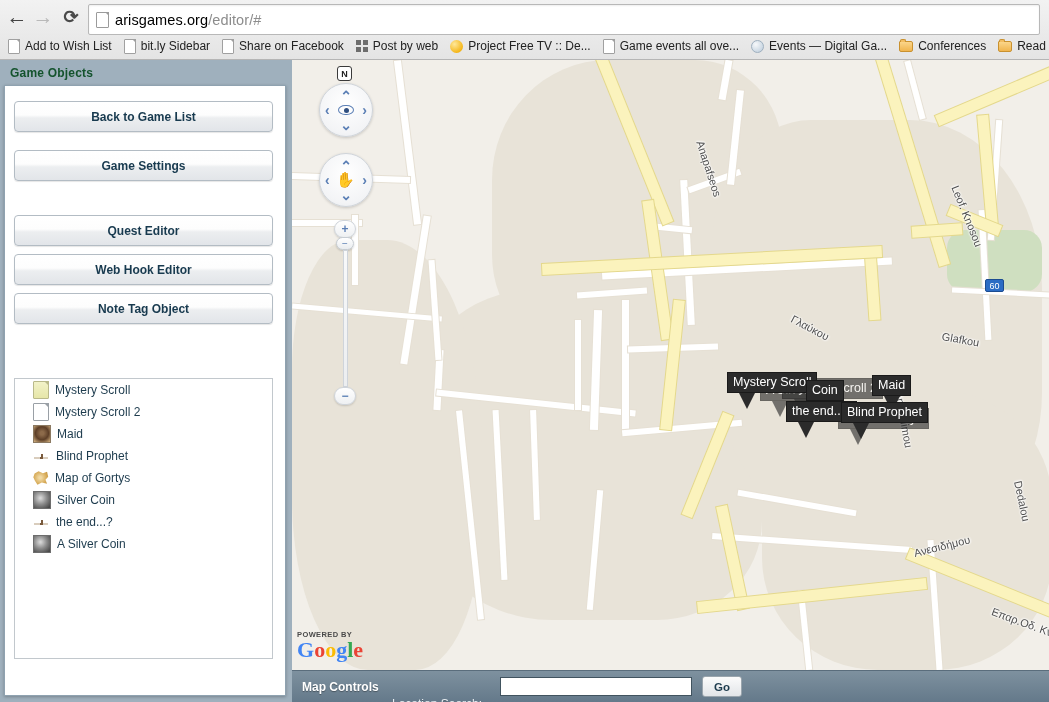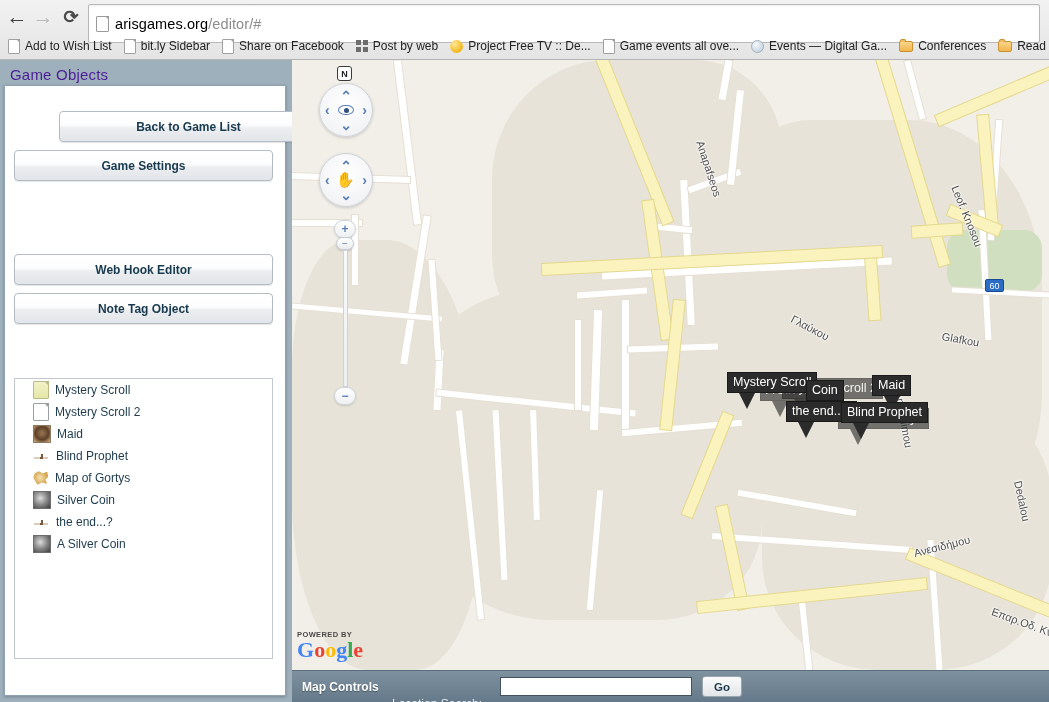--- a/index.html
+++ b/index.html
@@ -19,21 +19,21 @@
   #nav-bar{position:absolute;left:0;top:0;width:1049px;height:33px;}
   .nav-btn{
     position:absolute;top:4px;width:26px;height:25px;
     display:flex;align-items:center;justify-content:center;
     font-size:19px;color:#6f6f6f;
   }
   #back-button{left:4px;color:#444;font-size:21px;}
   #forward-button{left:30px;color:#b9b9b9;font-size:21px;}
   #reload-button{left:58px;color:#4a4a4a;font-size:18px;font-weight:bold;}
   #url-bar{
-    position:absolute;left:88px;top:4px;width:952px;height:39px;
+    position:absolute;left:88px;top:4px;width:952px;height:31px;
     background:#fff;border:1px solid #b8b8b8;border-radius:2px;
     box-sizing:border-box;display:flex;align-items:center;
     box-shadow:inset 0 1px 2px rgba(0,0,0,.07);
   }
   #page-icon{
     width:11px;height:14px;margin-left:7px;margin-right:6px;
     background:#fff;border:1px solid #9b9b9b;border-radius:1px;
     position:relative;flex:0 0 auto;
   }
   #page-icon:after{
@@ -90,39 +90,39 @@
   
   #app{position:absolute;left:0;top:60px;width:1049px;height:642px;}
 
   
   #sidebar{
     position:absolute;left:0;top:0;width:292px;height:642px;
     background:#9fb0bd;box-sizing:border-box;
   }
   #sidebar-title{
     position:absolute;left:10px;top:6px;
-    font-size:15px;font-weight:normal;color:#4c1d95;
+    font-size:12px;font-weight:bold;color:#14532d;
     letter-spacing:.2px;
   }
   #sidebar-panel{
     position:absolute;left:4px;top:25px;width:282px;height:611px;
     background:#fff;border:1px solid #8fa2b0;box-sizing:border-box;
     box-shadow:0 1px 3px rgba(0,0,0,.25);
   }
   .side-btn{
     position:absolute;left:9px;width:259px;height:31px;
     background:linear-gradient(#ffffff 0%,#fdfdfd 45%,#eceef0 55%,#e2e5e9 100%);
     border:1px solid #b3bcc4;border-radius:4px;box-sizing:border-box;
     font-family:"Liberation Sans", sans-serif;
     font-size:12px;font-weight:bold;color:#183a4f;
     display:flex;align-items:center;justify-content:center;
     box-shadow:0 1px 1px rgba(0,0,0,.10), inset 0 1px 0 #fff;
     cursor:pointer;
   }
-  #btn-back-to-game-list{top:25px;margin-left:45px;}
+  #btn-back-to-game-list{top:15px;}
   #btn-game-settings{top:64px;}
   #btn-quest-editor{top:129px;}
   #btn-web-hook-editor{top:168px;}
   #btn-note-tag-editor{top:207px;}
   #btn-custom-map-editor{top:246px;}
 
   #object-list{
     position:absolute;left:9px;top:292px;width:259px;height:281px;
     border:1px solid #c2c8cd;background:#fff;box-sizing:border-box;
     overflow:hidden;
@@ -386,20 +386,21 @@
 </div>
 
 <div id="app">
 
   <div id="sidebar">
     <div id="sidebar-title">Game Objects</div>
     <div id="sidebar-panel">
 
       <div class="side-btn" id="btn-back-to-game-list">Back to Game List</div>
       <div class="side-btn" id="btn-game-settings">Game Settings</div>
+      <div class="side-btn" id="btn-quest-editor">Quest Editor</div>
       <div class="side-btn" id="btn-web-hook-editor">Web Hook Editor</div>
       <div class="side-btn" id="btn-note-tag-editor">Note Tag Object</div>
 
       <div id="object-list">
           <div class="obj-row">
             <span class="obj-icon ico-scroll-yellow"></span>
             <span class="obj-label">Mystery Scroll</span>
           </div>
           <div class="obj-row">
             <span class="obj-icon ico-scroll-white"></span>

